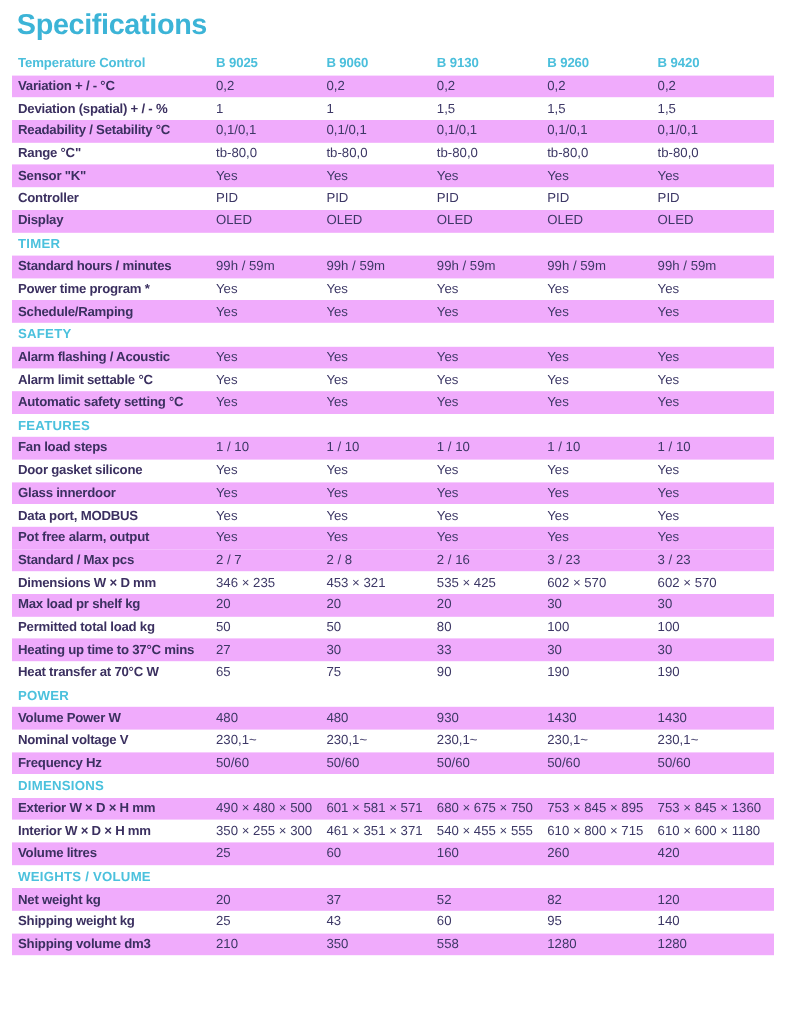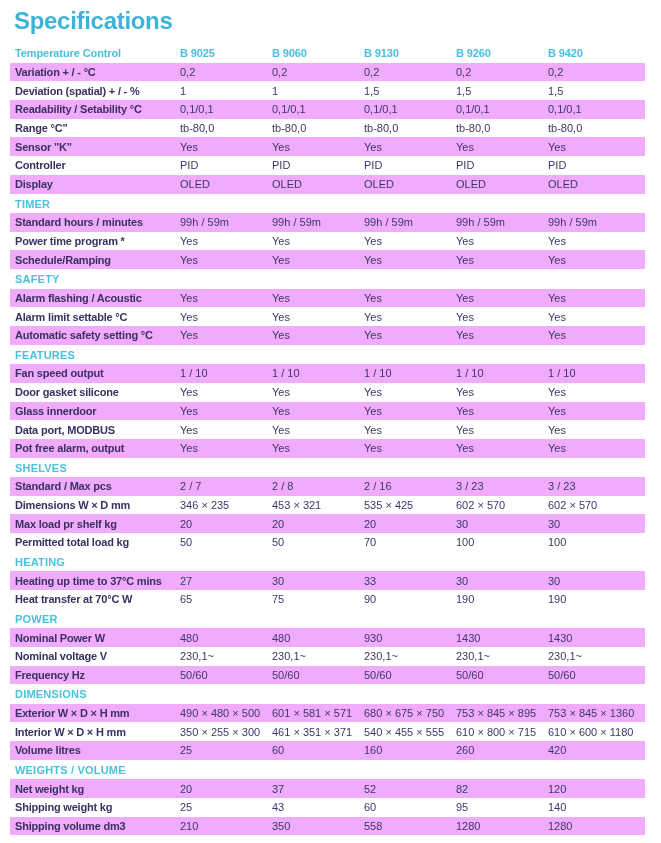--- a/index.html
+++ b/index.html
@@ -174,21 +174,21 @@
         <div class="row shaded">
           <div class="cell label">Automatic safety setting °C</div>
           <div class="cell value">Yes</div>
           <div class="cell value">Yes</div>
           <div class="cell value">Yes</div>
           <div class="cell value">Yes</div>
           <div class="cell value">Yes</div>
         </div>
         <div class="section-row">FEATURES</div>
         <div class="row shaded">
-          <div class="cell label">Fan speed output</div>
+          <div class="cell label">Fan load steps</div>
           <div class="cell value">1 / 10</div>
           <div class="cell value">1 / 10</div>
           <div class="cell value">1 / 10</div>
           <div class="cell value">1 / 10</div>
           <div class="cell value">1 / 10</div>
         </div>
         <div class="row">
           <div class="cell label">Door gasket silicone</div>
           <div class="cell value">Yes</div>
           <div class="cell value">Yes</div>
@@ -213,21 +213,20 @@
           <div class="cell value">Yes</div>
         </div>
         <div class="row shaded">
           <div class="cell label">Pot free alarm, output</div>
           <div class="cell value">Yes</div>
           <div class="cell value">Yes</div>
           <div class="cell value">Yes</div>
           <div class="cell value">Yes</div>
           <div class="cell value">Yes</div>
         </div>
-        <div class="section-row">SHELVES</div>
         <div class="row shaded">
           <div class="cell label">Standard  /  Max pcs</div>
           <div class="cell value">2 / 7</div>
           <div class="cell value">2 / 8</div>
           <div class="cell value">2 / 16</div>
           <div class="cell value">3 / 23</div>
           <div class="cell value">3 / 23</div>
         </div>
         <div class="row">
           <div class="cell label">Dimensions W × D mm</div>
@@ -242,44 +241,43 @@
           <div class="cell value">20</div>
           <div class="cell value">20</div>
           <div class="cell value">20</div>
           <div class="cell value">30</div>
           <div class="cell value">30</div>
         </div>
         <div class="row">
           <div class="cell label">Permitted total load kg</div>
           <div class="cell value">50</div>
           <div class="cell value">50</div>
-          <div class="cell value">70</div>
+          <div class="cell value">80</div>
           <div class="cell value">100</div>
           <div class="cell value">100</div>
         </div>
-        <div class="section-row">HEATING</div>
         <div class="row shaded">
           <div class="cell label">Heating up time to 37°C mins</div>
           <div class="cell value">27</div>
           <div class="cell value">30</div>
           <div class="cell value">33</div>
           <div class="cell value">30</div>
           <div class="cell value">30</div>
         </div>
         <div class="row">
           <div class="cell label">Heat transfer at 70°C W</div>
           <div class="cell value">65</div>
           <div class="cell value">75</div>
           <div class="cell value">90</div>
           <div class="cell value">190</div>
           <div class="cell value">190</div>
         </div>
         <div class="section-row">POWER</div>
         <div class="row shaded">
-          <div class="cell label">Nominal Power W</div>
+          <div class="cell label">Volume Power W</div>
           <div class="cell value">480</div>
           <div class="cell value">480</div>
           <div class="cell value">930</div>
           <div class="cell value">1430</div>
           <div class="cell value">1430</div>
         </div>
         <div class="row">
           <div class="cell label">Nominal voltage V</div>
           <div class="cell value">230,1~</div>
           <div class="cell value">230,1~</div>

